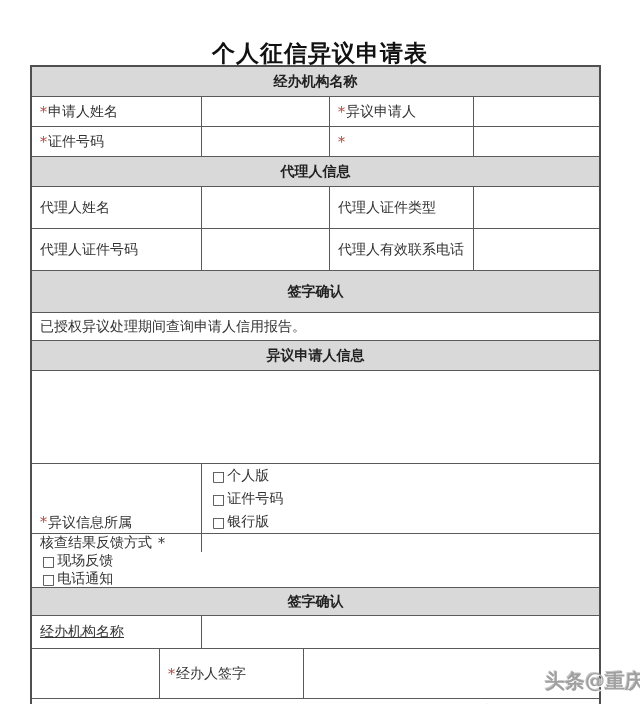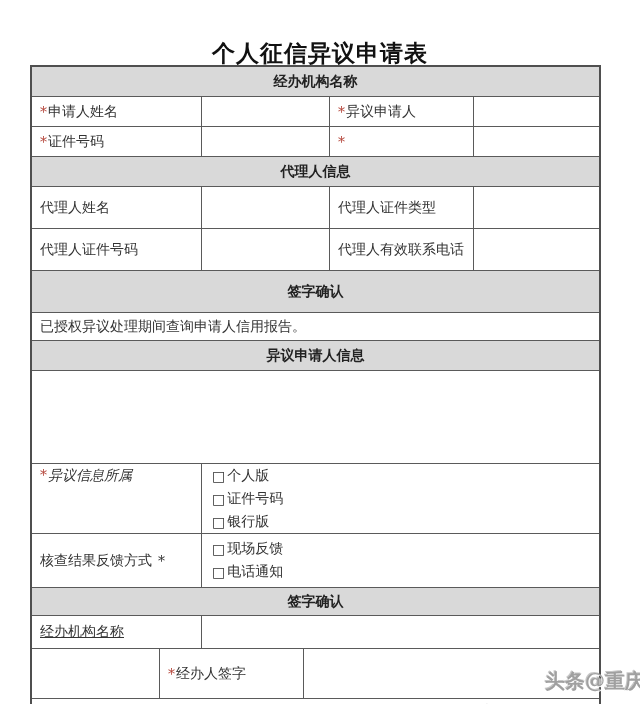--- a/index.html
+++ b/index.html
@@ -50,38 +50,38 @@
     font-size:14px;
     overflow:hidden;
   }
   .cell:last-child{border-right:none;}
   .c1{width:170px;}
   .c2{width:128px;}
   .c3{width:144px;}
   .c4{flex:1;}
   .grow{flex:1;}
   .label{padding-left:8px;}
-  .label.two-line{align-items:flex-start;justify-content:flex-start;line-height:22px;font-style:italic;}
+  .label.two-line{flex-direction:column;align-items:flex-start;justify-content:flex-end;line-height:22px;}
   .req{color:#b5473c;margin-right:1px;}
   .suffix-req{color:#333333;margin-left:6px;}
   .cb-cell{
     flex-direction:column;
     align-items:flex-start;
     justify-content:center;
     padding-left:10px;
   }
   .cb-item{display:flex;align-items:center;height:23px;font-size:14px;}
   .cb-glyph{
     font-family:"DejaVu Sans","Liberation Sans",sans-serif;
     font-size:14px;line-height:1;margin-right:2px;color:#333333;
   }
   .auth-text{padding-left:8px;font-size:14px;}
   .h30{height:30px;} .h29{height:42px;} .h28{height:28px;}
   .h33{height:33px;text-decoration:underline;} .h40{height:40px;} .h50{height:50px;}
-  .h54{height:54px;} .h70{height:70px;} .h93{height:93px;}
+  .h54{height:54px;flex-direction:column;} .h70{height:70px;} .h93{height:93px;}
   .date-row{
     justify-content:flex-end;
     align-items:flex-start;
     padding:3px 14px 0 0;
     font-size:14px;
     color:#222222;
   }
   .date-row span{margin-left:30px;}
   .watermark{
     position:absolute;

